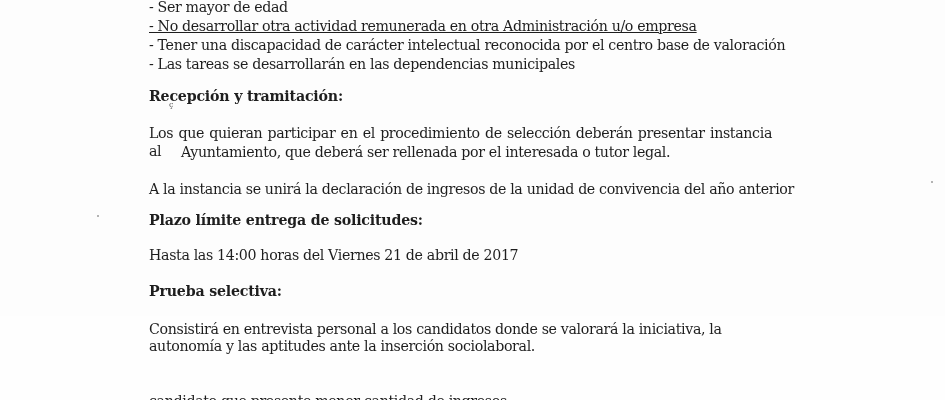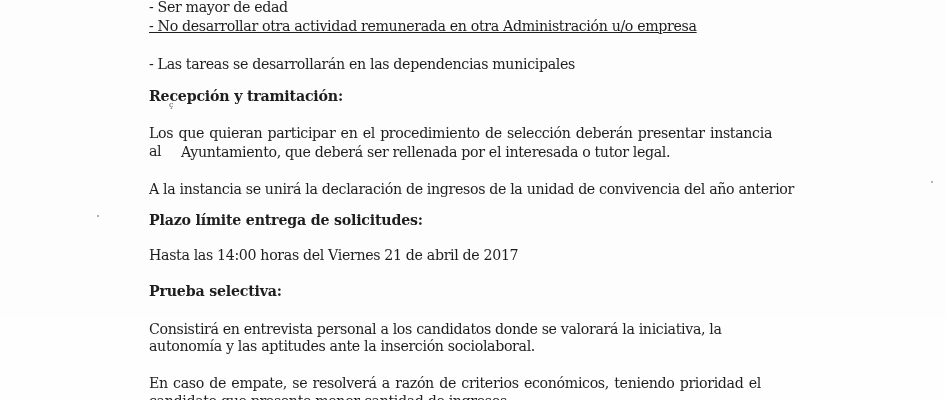--- a/index.html
+++ b/index.html
@@ -52,35 +52,35 @@
       font-family: "DejaVu Serif", serif;
     }
   </style>
 </head>
 <body>
 
 <div class="page">
 
   <div class="line" style="top:-2px;">- Ser mayor de edad</div>
   <div class="line" style="top:17px;text-decoration:underline;">- No desarrollar otra actividad remunerada en otra Administración u/o empresa</div>
+  <div class="line" style="top:36px;">- Tener una discapacidad de carácter intelectual reconocida por el centro base de valoración</div>
   <div class="line" style="top:55px;">- Las tareas se desarrollarán en las dependencias municipales</div>
 
   <div class="line bold" style="top:87px;">Recepción y tramitación:</div>
   <div class="cedilla-mark">ç</div>
 
   <div class="line justify" style="top:124px; width:623px;">Los que quieran participar en el procedimiento de selección deberán presentar instancia al</div>
   <div class="line" style="top:143px;margin-left:32px;">Ayuntamiento, que deberá ser rellenada por el interesada o tutor legal.</div>
 
   <div class="line" style="top:180px;">A la instancia se unirá la declaración de ingresos de la unidad de convivencia del año anterior</div>
 
   <div class="line bold" style="top:211px;">Plazo límite entrega de solicitudes:</div>
   <div class="line" style="top:246px;">Hasta las 14:00 horas del Viernes 21 de abril de 2017</div>
 
   <div class="line bold" style="top:282px;">Prueba selectiva:</div>
   <div class="line" style="top:320px;">Consistirá en entrevista personal a los candidatos donde se valorará la iniciativa, la</div>
   <div class="line" style="top:337px;">autonomía y las aptitudes ante la inserción sociolaboral.</div>
 
-  <div class="line justify" style="top:374px; width:612px;">En caso de empate, se resolverá a razón de criterios económicos, teniendo prioridad el</div>
   <div class="line" style="top:392px;">candidato que presente menor cantidad de ingresos.</div>
 
   <div class="speck" style="left:97px; top:215px;"></div>
   <div class="speck" style="left:931px; top:181px;"></div>
 </div>
 
 </body></html>

